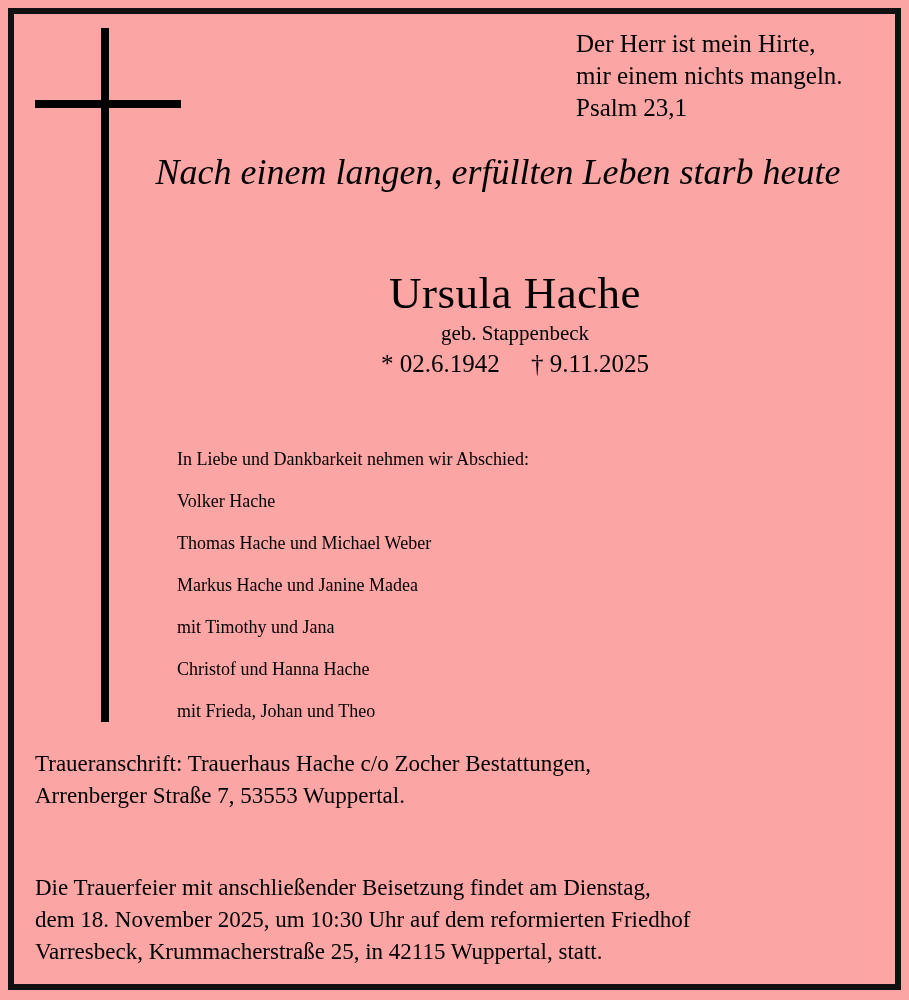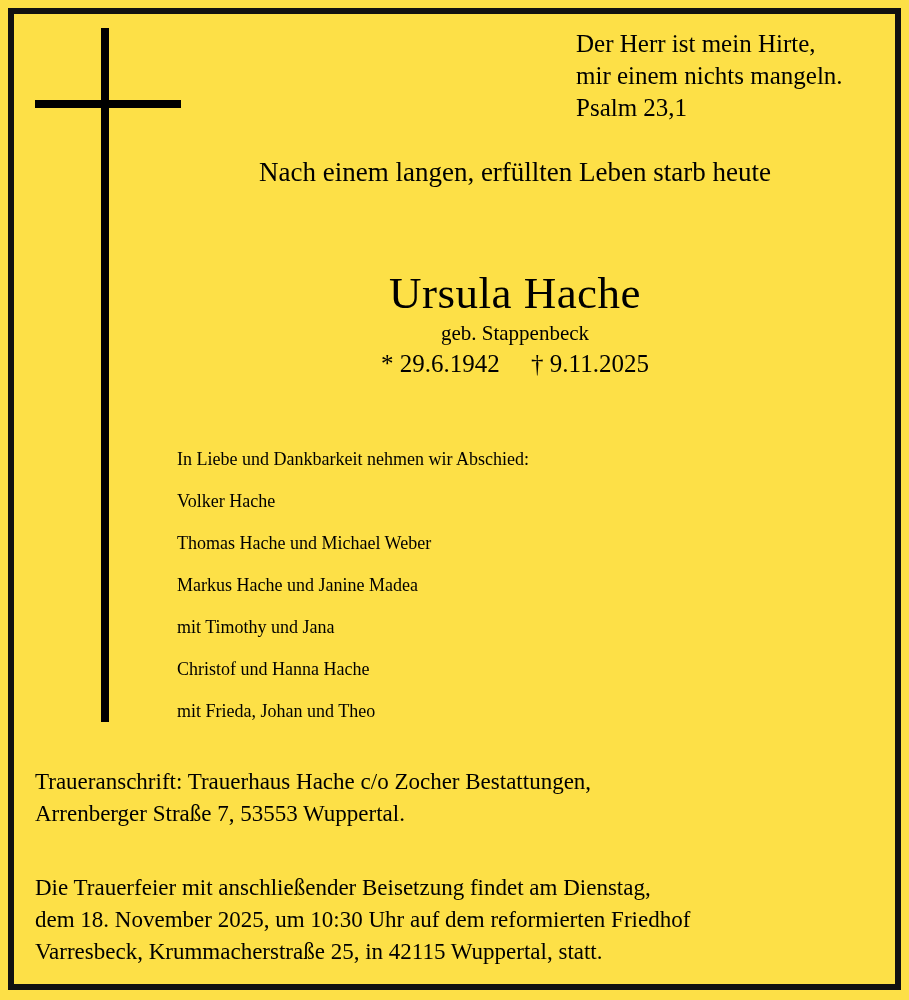--- a/index.html
+++ b/index.html
@@ -10,21 +10,21 @@
   body {
     font-family: "Liberation Serif", "DejaVu Serif", serif;
     color: #000000;
   }
 
   #notice {
     position: relative;
     width: 909px;
     height: 1000px;
     box-sizing: border-box;
-    background: #fde047;
+    background: #fca5a5;
     overflow: hidden;
   }
 
   
   .frame-edge {
     position: absolute;
     background: #111111;
   }
   .frame-top    { left: 8px;  top: 8px;    width: 893px; height: 6px; }
   .frame-bottom { left: 8px;  top: 984px;  width: 893px; height: 6px; }
@@ -58,26 +58,27 @@
     font-size: 25px;
     line-height: 32px;
     text-align: left;
     white-space: nowrap;
   }
   .psalm-line { display: block; }
 
   
   .intro {
     position: absolute;
-    left: 140px;
+    left: 123px;
     top: 156px;
     width: 750px;
     text-align: center;
-    font-size: 27px;
+    font-size: 36px;
     line-height: 32px;
+    font-style: italic;
   }
   .intro-line { display: block; }
 
   
   .name-block {
     position: absolute;
     left: 140px;
     top: 268px;
     width: 750px;
     text-align: center;
@@ -112,21 +113,21 @@
     font-size: 18px;
     line-height: 42px;
     text-align: left;
   }
   .mourner-line { display: block; white-space: nowrap; }
 
   
   .address {
     position: absolute;
     left: 35px;
-    top: 766px;
+    top: 748px;
     width: 850px;
     font-size: 23px;
     line-height: 32px;
     text-align: left;
   }
   .service {
     position: absolute;
     left: 35px;
     top: 872px;
     width: 855px;
@@ -155,21 +156,21 @@
     <span class="psalm-line">Psalm 23,1</span>
   </div>
 
   <div class="intro">
     <span class="intro-line">Nach einem langen, erfüllten Leben starb heute</span>
   </div>
 
   <div class="name-block">
     <span class="name">Ursula Hache</span>
     <span class="maiden">geb. Stappenbeck</span>
-    <span class="dates">* 29.6.1942     † 9.11.2025</span>
+    <span class="dates">* 02.6.1942     † 9.11.2025</span>
   </div>
 
   <div class="mourners">
     <span class="mourner-line">In Liebe und Dankbarkeit nehmen wir Abschied:</span>
     <span class="mourner-line">Volker Hache</span>
     <span class="mourner-line">Thomas Hache und Michael Weber</span>
     <span class="mourner-line">Markus Hache und Janine Madea</span>
     <span class="mourner-line">mit Timothy und Jana</span>
     <span class="mourner-line">Christof und Hanna Hache</span>
     <span class="mourner-line">mit Frieda, Johan und Theo</span>

